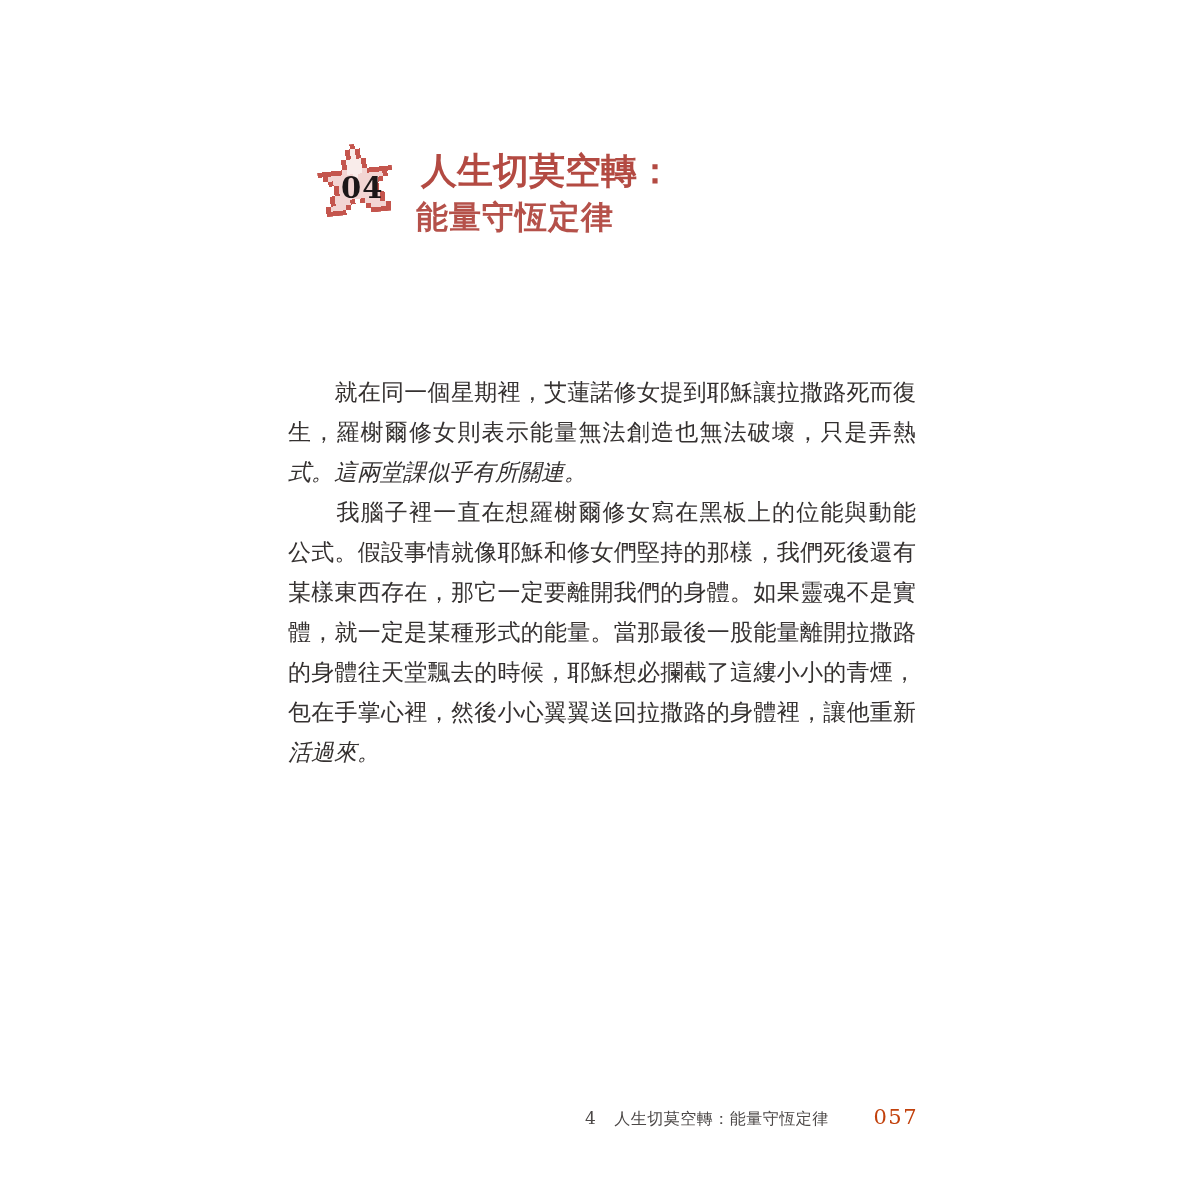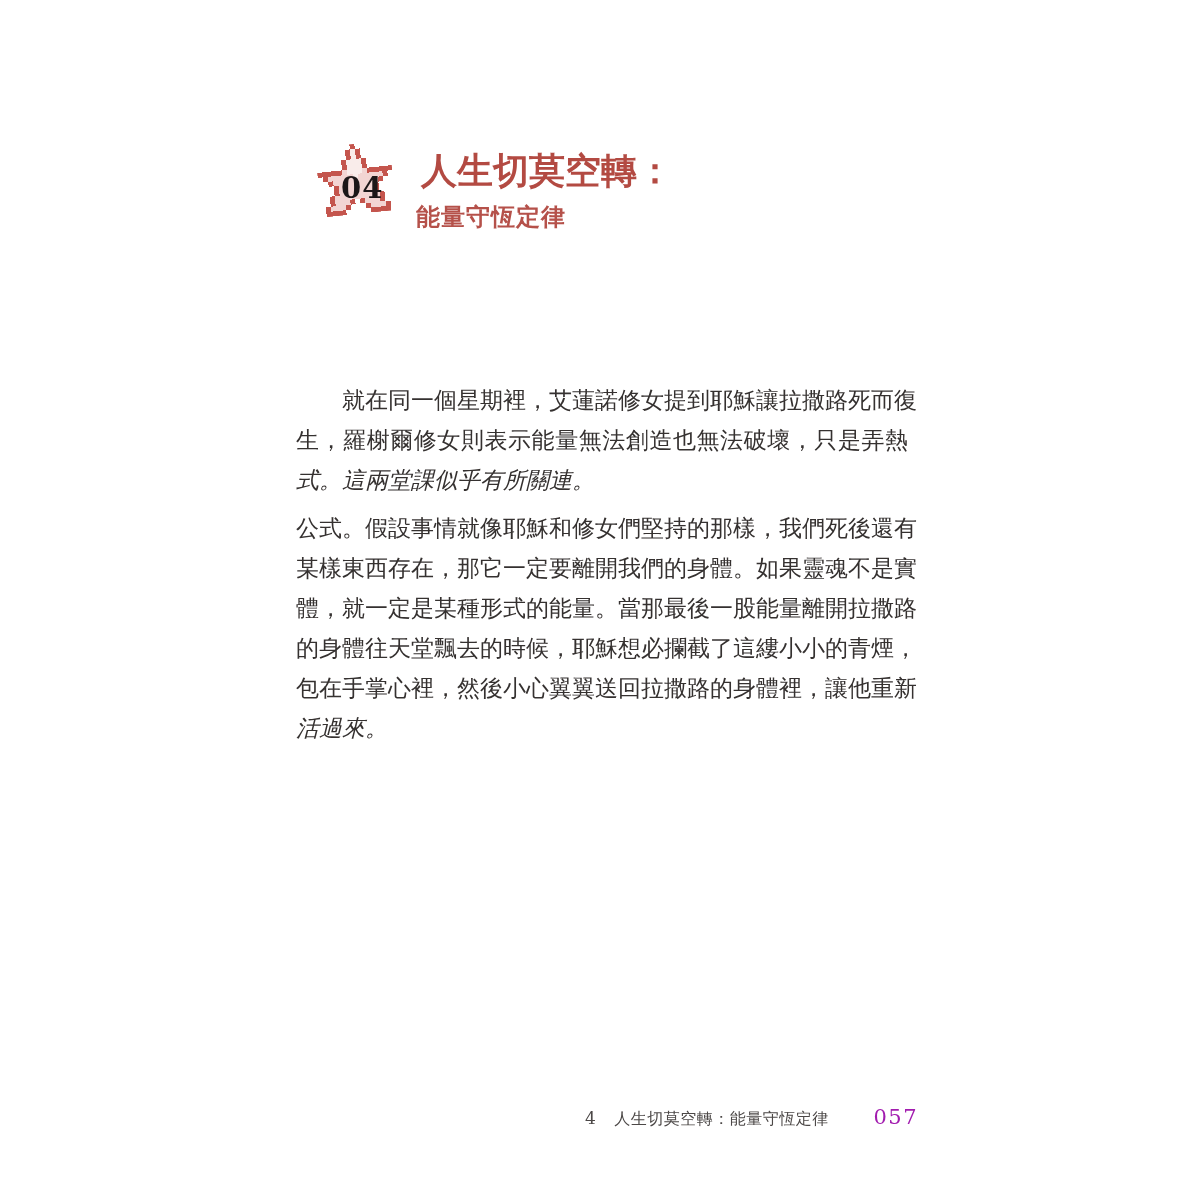--- a/index.html
+++ b/index.html
@@ -56,39 +56,39 @@
   .page-title {
     margin: 6px;
     font-size: 36px;
     line-height: 42px;
     font-weight: 700;
     color: #b34a42;
     letter-spacing: 0px;
   }
   .page-subtitle {
     margin: 8px 0 0 1px;
-    font-size: 24px;
+    font-size: 32px;
     line-height: 34px;
     font-weight: 700;
     color: #b5514a;
     letter-spacing: 1px;
   }
 
   
   .body-text {
     position: absolute;
     left: 288px;
     top: 372px;
     width: 628px;
     font-size: 23px;
     line-height: 40px;
     color: #353130;
     font-family: "DejaVu Serif", serif;
   }
-  .para { margin: 8px; }
+  .para { margin: 0; }
   .line {
     text-align: justify;
     text-align-last: justify;
     text-justify: inter-character;
     height: 40px;
     white-space: nowrap;
   }
   .line.last {
     text-align-last: left;
     font-style: italic;
@@ -109,21 +109,21 @@
   .footer-chapter .chap-num {
     font-size: 17px;
     margin-right: 18px;
   }
   .footer-page {
     position: absolute;
     right: 282px;
     top: 1104px;
     font-size: 21px;
     line-height: 26px;
-    color: #a21caf;
+    color: #c2410c;
     letter-spacing: 1.5px;
   }
 </style>
 </head>
 <body>
 
 <div class="page">
 
   <div class="chapter-header">
     <div class="star-wrap">
@@ -250,20 +250,21 @@
     </div>
   </div>
 
   <main class="body-text">
       <div class="para">
         <div class="line">　　就在同一個星期裡，艾蓮諾修女提到耶穌讓拉撒路死而復</div>
         <div class="line">生，羅榭爾修女則表示能量無法創造也無法破壞，只是弄熱</div>
         <div class="line last">式。這兩堂課似乎有所關連。</div>
       </div>
       <div class="para">
+        <div class="line">　　我腦子裡一直在想羅榭爾修女寫在黑板上的位能與動能</div>
         <div class="line">公式。假設事情就像耶穌和修女們堅持的那樣，我們死後還有</div>
         <div class="line">某樣東西存在，那它一定要離開我們的身體。如果靈魂不是實</div>
         <div class="line">體，就一定是某種形式的能量。當那最後一股能量離開拉撒路</div>
         <div class="line">的身體往天堂飄去的時候，耶穌想必攔截了這縷小小的青煙，</div>
         <div class="line">包在手掌心裡，然後小心翼翼送回拉撒路的身體裡，讓他重新</div>
         <div class="line last">活過來。</div>
       </div>
     </main>
 
   <div class="footer-chapter">

